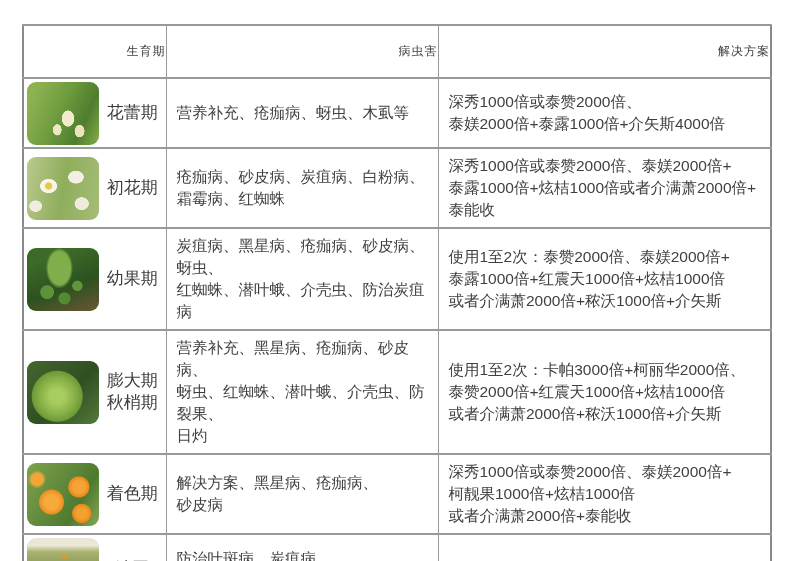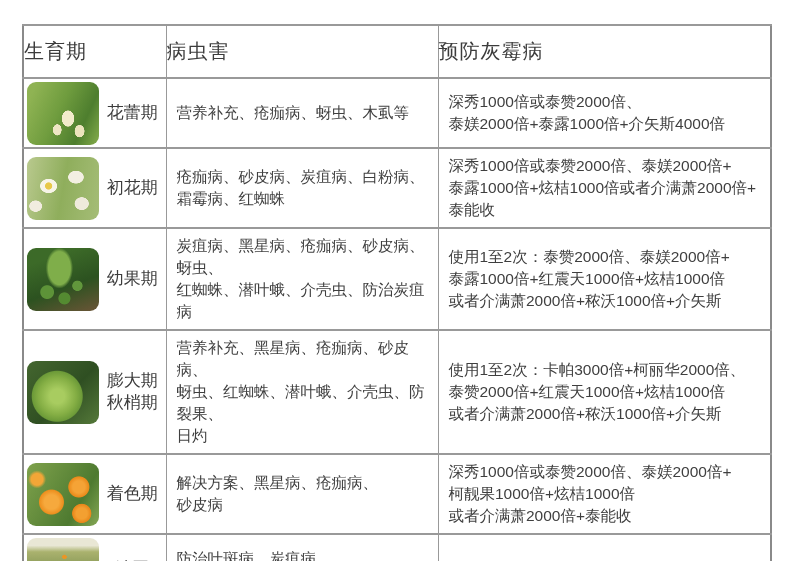--- a/index.html
+++ b/index.html
@@ -21,22 +21,22 @@
   th,td{
     border-style:solid;
     border-color:#999999;
     border-width:2px 1px;
     vertical-align:middle;
     padding:0;
   }
   thead tr{height:53px;}
   th{
     font-weight:400;
-    font-size:20px;
-    text-align:left;
+    font-size:12px;
+    text-align:right;
     color:#3c3c3c;
     letter-spacing:1px;
   }
   tbody tr:nth-child(1){height:70px;}
   tbody tr:nth-child(2){height:74px;}
   tbody tr:nth-child(3){height:78px;}
   tbody tr:nth-child(4){height:78px;}
   tbody tr:nth-child(5){height:75px;}
   tbody tr:nth-child(6){height:71px;}
   .period-cell-inner{
@@ -108,21 +108,21 @@
   <table class="schedule">
     <colgroup>
       <col style="width:143px">
       <col style="width:272px">
       <col style="width:333px">
     </colgroup>
     <thead>
       <tr>
         <th>生育期</th>
         <th>病虫害</th>
-        <th>预防灰霉病</th>
+        <th>解决方案</th>
       </tr>
     </thead>
     <tbody>
   <tr>
     <td>
       <div class="period-cell-inner">
         <div class="thumb thumb-0"></div>
         <div class="period-label">花蕾期</div>
       </div>
     </td>

